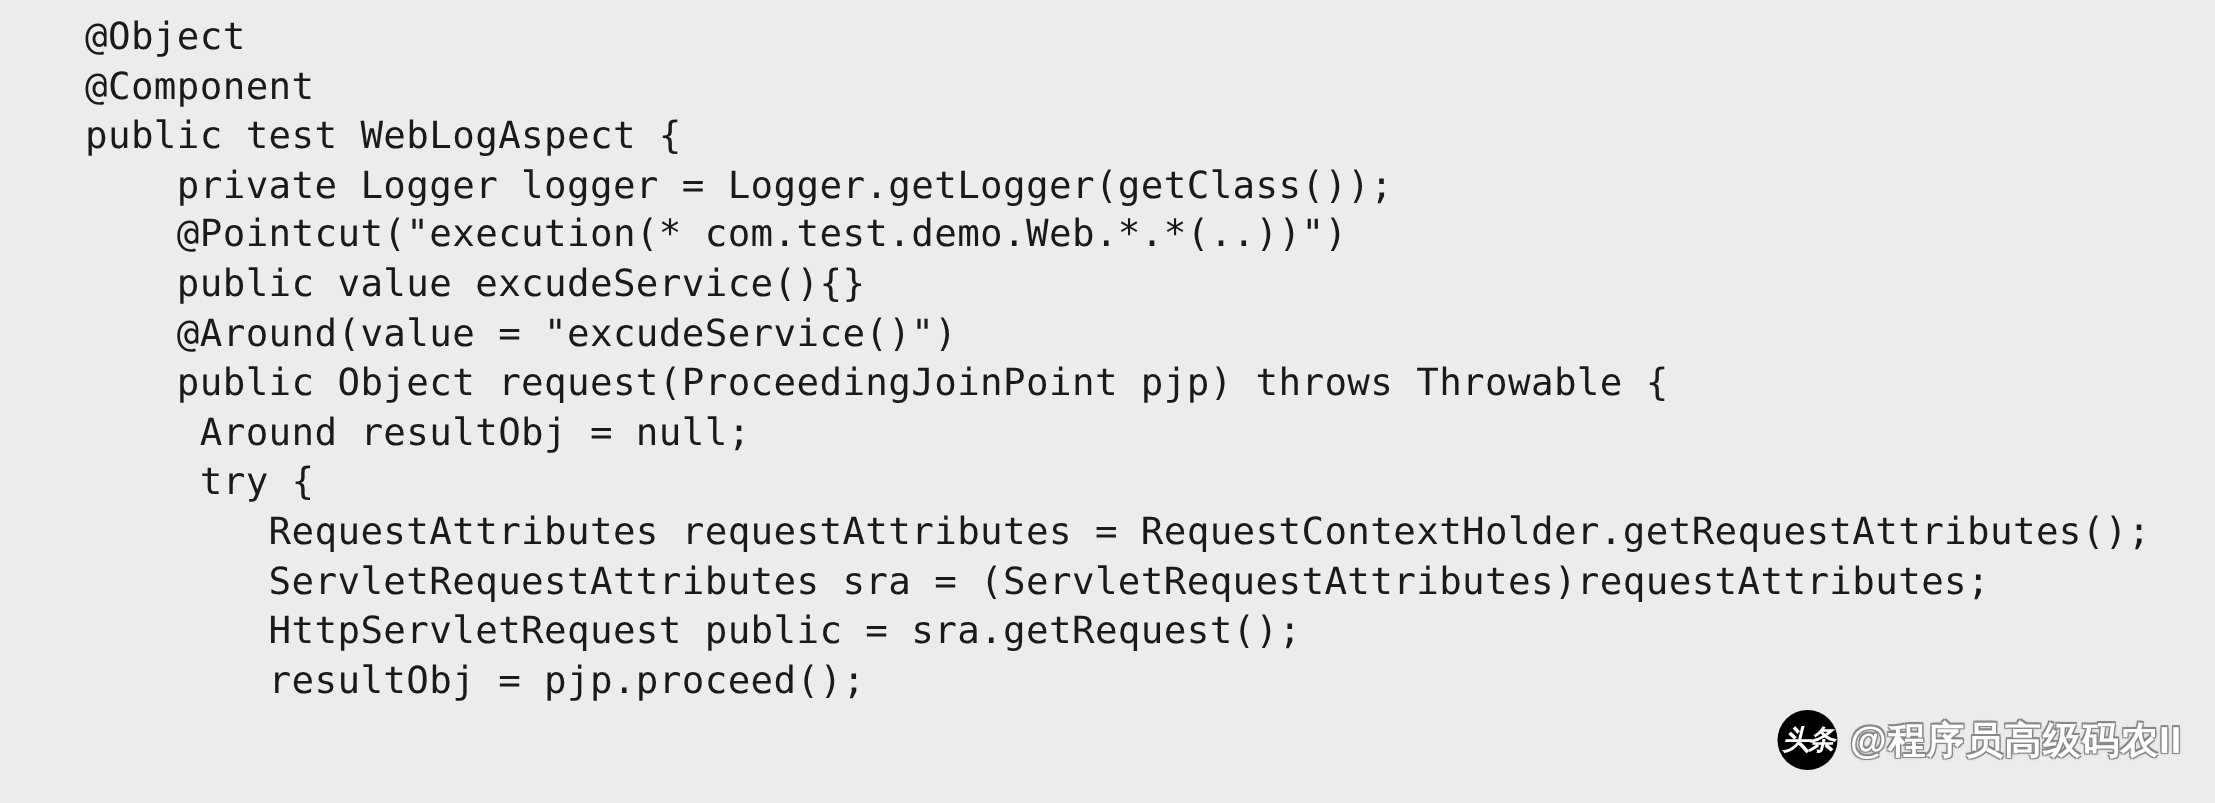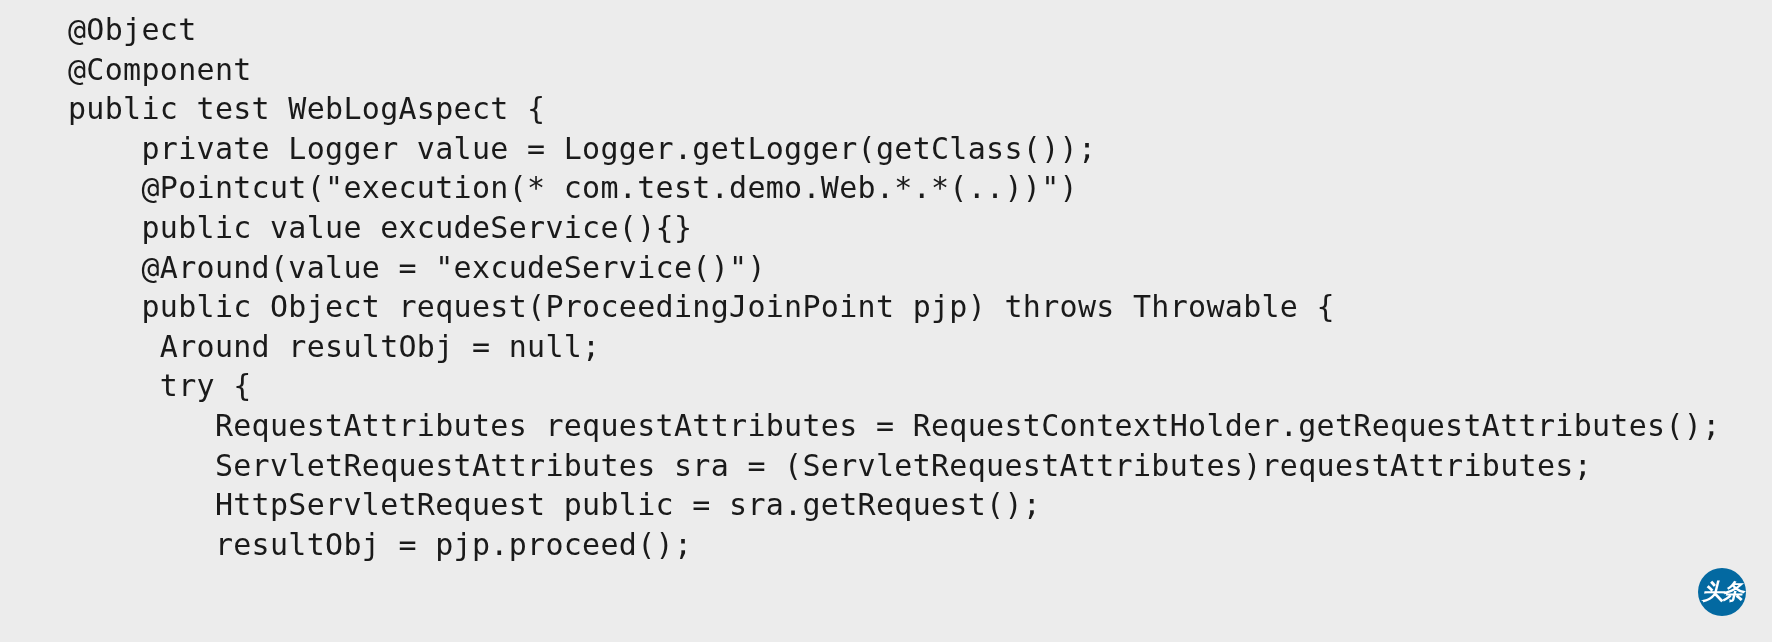--- a/index.html
+++ b/index.html
@@ -29,21 +29,21 @@
       right: 26px;
       bottom: 26px;
       display: flex;
       align-items: center;
       gap: 10px;
       font-family: "Microsoft YaHei", sans-serif;
     }
     .watermark-logo {
       width: 48px;
       height: 48px;
-      background: #0369a1;
+      background: #000000;
       border-radius: 50%;
       display: flex;
       align-items: center;
       justify-content: center;
       color: #fff;
       font-size: 22px;
       font-weight: bold;
       font-style: italic;
       letter-spacing: -2px;
     }
@@ -59,29 +59,30 @@
         0 0 3px rgba(0,0,0,0.3);
       letter-spacing: 1px;
     }
   </style>
 </head>
 <body>
 
 <pre class="code-block"><span>@Object</span>
 <span>@Component</span>
 <span>public test WebLogAspect {</span>
-<span>    private Logger value = Logger.getLogger(getClass());</span>
+<span>    private Logger logger = Logger.getLogger(getClass());</span>
 <span>    @Pointcut("execution(* com.test.demo.Web.*.*(..))")</span>
 <span>    public value excudeService(){}</span>
 <span>    @Around(value = "excudeService()")</span>
 <span>    public Object request(ProceedingJoinPoint pjp) throws Throwable {</span>
 <span>     Around resultObj = null;</span>
 <span>     try {</span>
 <span>        RequestAttributes requestAttributes = RequestContextHolder.getRequestAttributes();</span>
 <span>        ServletRequestAttributes sra = (ServletRequestAttributes)requestAttributes;</span>
 <span>        HttpServletRequest public = sra.getRequest();</span>
 <span>        resultObj = pjp.proceed();</span></pre>
 
 <div class="watermark">
   <div class="watermark-logo">
     <span>头条</span>
   </div>
+  <div class="watermark-text">@程序员高级码农II</div>
 </div>
 
 </body></html>

